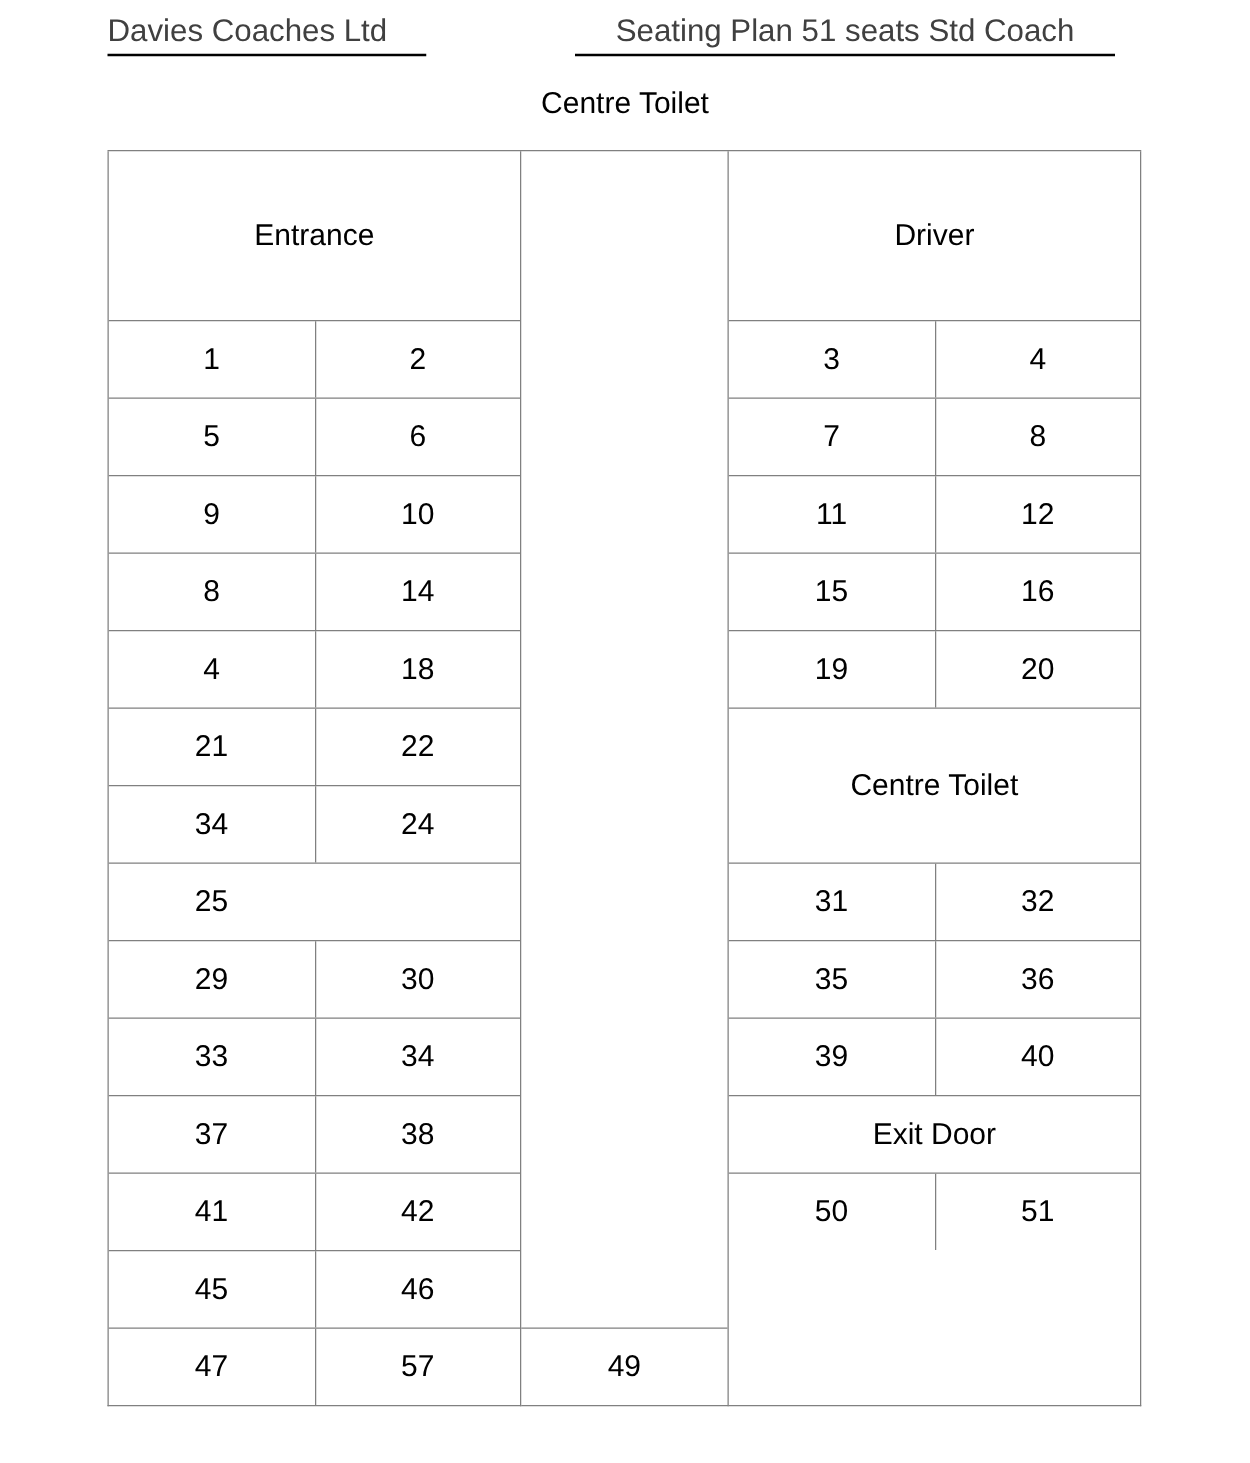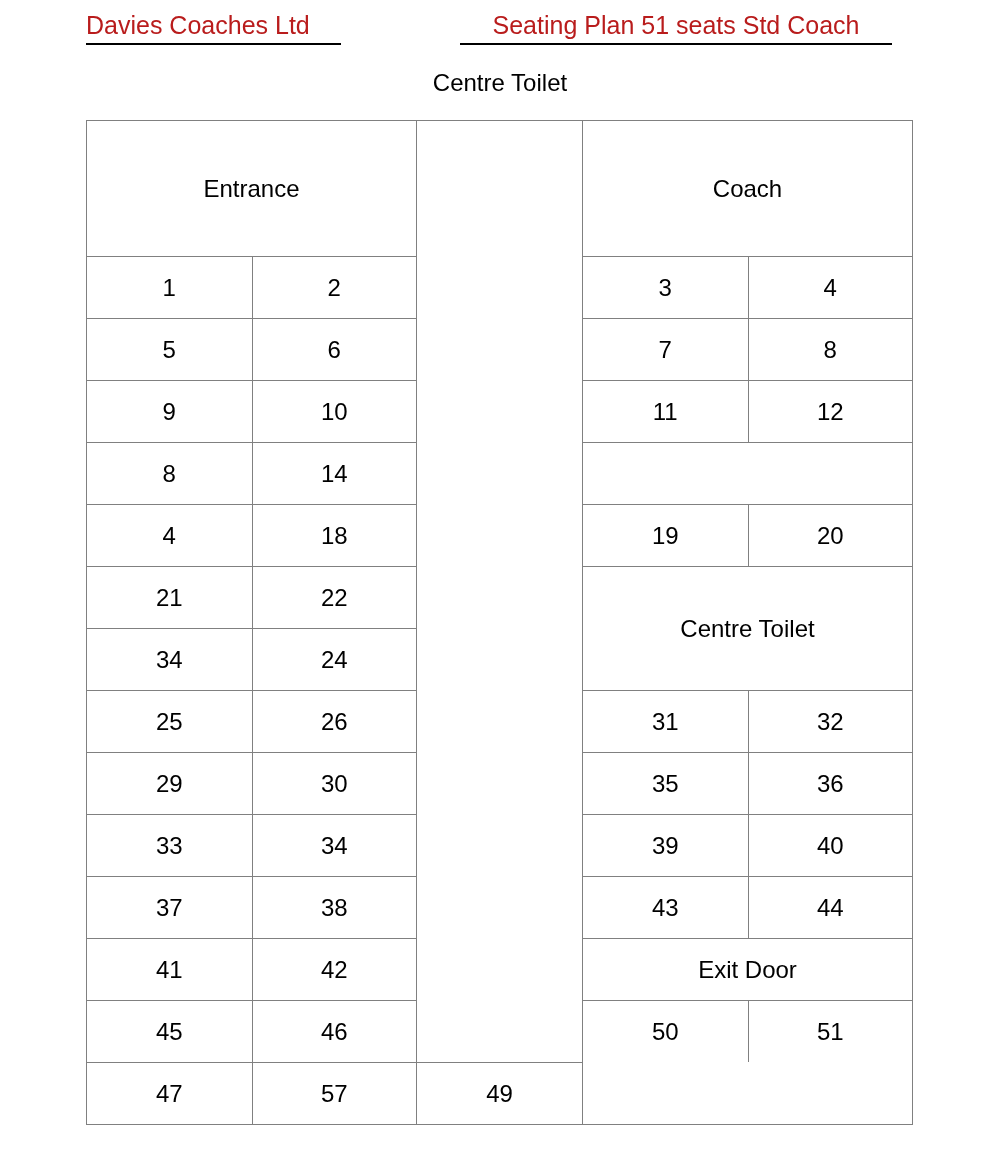--- a/index.html
+++ b/index.html
@@ -21,21 +21,21 @@
     position: absolute;
     left: 0;
     top: 8px;
     width: 1000px;
     height: 44px;
   }
   .title {
     position: absolute;
     font-size: 25px;
     line-height: 34px;
-    color: #b91c1c;
+    color: #404040;
     white-space: nowrap;
     border-bottom: 2px solid #000;
     padding-bottom: 1px;
   }
   .title-left {
     left: 86px;
     width: 255px;
   }
   .title-right {
     left: 460px;
@@ -178,21 +178,20 @@
     <div class="row seat-row">
       <div class="cell seat-left">21</div>
       <div class="cell seat-right">22</div>
     </div>
     <div class="row seat-row">
       <div class="cell seat-left">34</div>
       <div class="cell seat-right">24</div>
     </div>
     <div class="row seat-row">
       <div class="cell seat-left">25</div>
-      <div class="cell seat-right">26</div>
     </div>
     <div class="row seat-row">
       <div class="cell seat-left">29</div>
       <div class="cell seat-right">30</div>
     </div>
     <div class="row seat-row">
       <div class="cell seat-left">33</div>
       <div class="cell seat-right">34</div>
     </div>
     <div class="row seat-row">
@@ -219,36 +218,38 @@
       <div class="cell"></div>
     </div>
     <div class="row aisle-seat">
       <div class="cell">49</div>
     </div>
   </div>
 
   <div class="block block-right">
 
     <div class="row zone-row zone-driver">
-      <div class="cell">Coach</div>
+      <div class="cell">Driver</div>
     </div>
 
     <div class="row seat-row">
       <div class="cell seat-left">3</div>
       <div class="cell seat-right">4</div>
     </div>
     <div class="row seat-row">
       <div class="cell seat-left">7</div>
       <div class="cell seat-right">8</div>
     </div>
     <div class="row seat-row">
       <div class="cell seat-left">11</div>
       <div class="cell seat-right">12</div>
     </div>
     <div class="row seat-row">
+      <div class="cell seat-left">15</div>
+      <div class="cell seat-right">16</div>
     </div>
     <div class="row seat-row">
       <div class="cell seat-left">19</div>
       <div class="cell seat-right">20</div>
     </div>
 
     <div class="row zone-row zone-toilet">
       <div class="cell">Centre Toilet</div>
     </div>
 
@@ -257,24 +258,20 @@
       <div class="cell seat-right">32</div>
     </div>
     <div class="row seat-row">
       <div class="cell seat-left">35</div>
       <div class="cell seat-right">36</div>
     </div>
     <div class="row seat-row">
       <div class="cell seat-left">39</div>
       <div class="cell seat-right">40</div>
     </div>
-    <div class="row seat-row">
-      <div class="cell seat-left">43</div>
-      <div class="cell seat-right">44</div>
-    </div>
 
     <div class="row zone-row zone-exit">
       <div class="cell">Exit Door</div>
     </div>
 
     <div class="row seat-row">
       <div class="cell seat-left">50</div>
       <div class="cell seat-right">51</div>
     </div>
 

